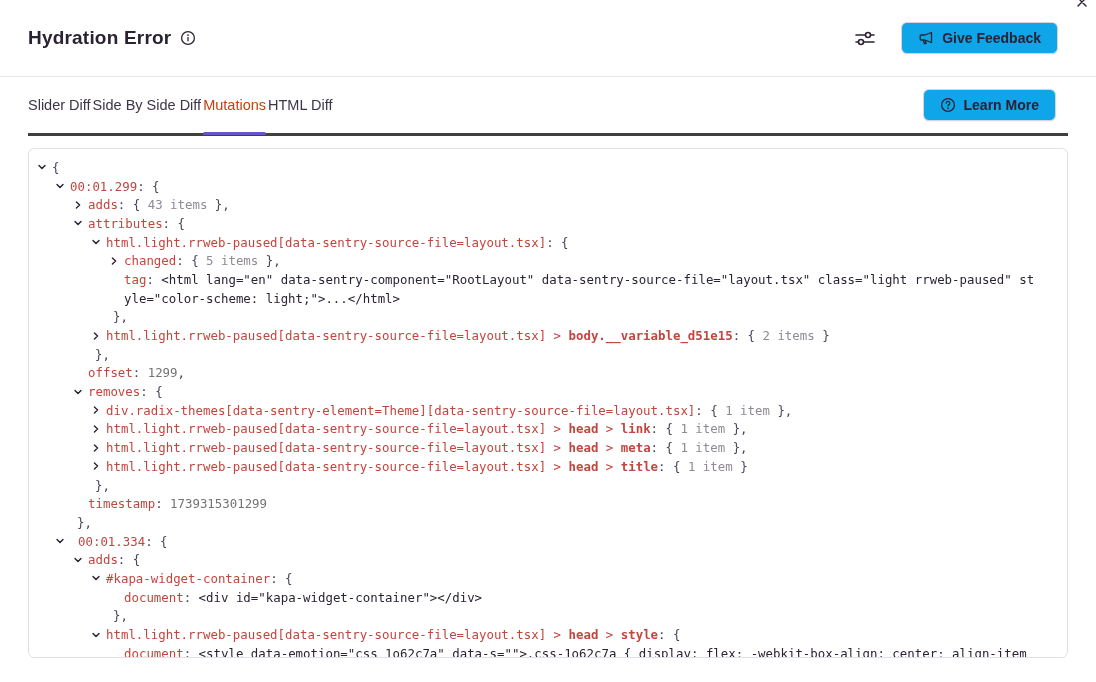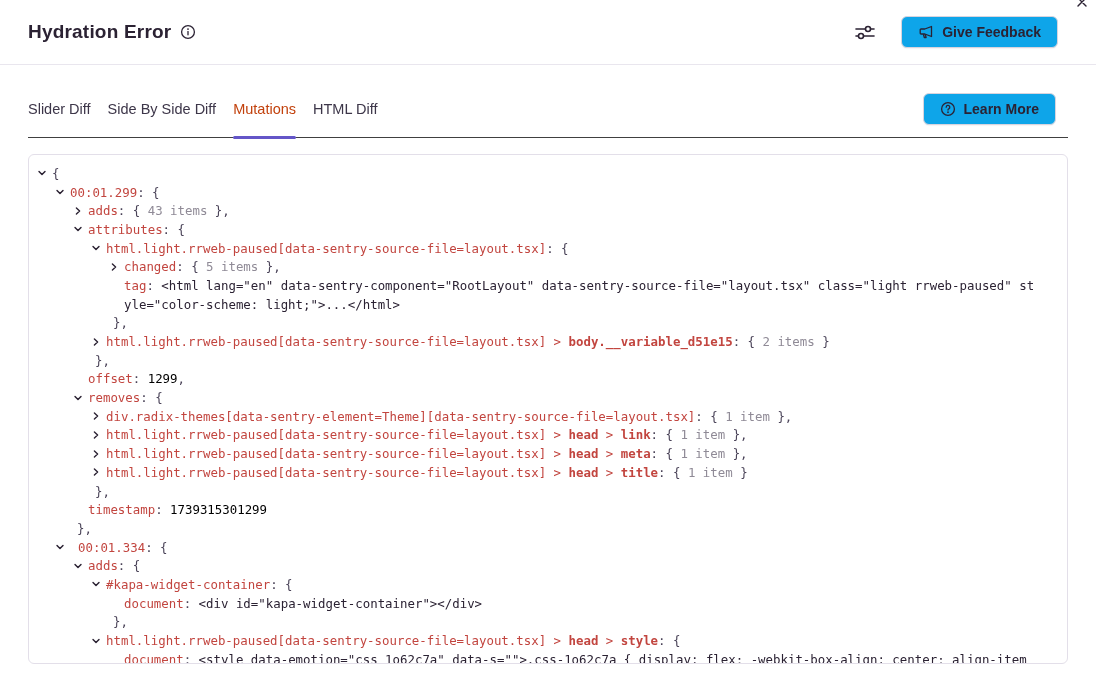--- a/index.html
+++ b/index.html
@@ -1,52 +1,52 @@
 <!DOCTYPE html>
 <html><head>
 <meta charset="utf-8">
 <style>
   html,body{margin:0;padding:0;overflow:hidden;}
   body{
     width:1096px;height:682px;position:relative;background:#ffffff;
     font-family:"Liberation Sans",sans-serif;color:#2b2233;
   }
   
-  .header{height:65px;border-bottom:1px solid #e9e6ee;display:flex;align-items:center;
+  .header{height:77px;border-bottom:1px solid #e9e6ee;display:flex;align-items:center;
     padding:0 38px 0 28px;box-sizing:border-box;}
   .title-wrap{display:flex;align-items:center;gap:9px;}
   .page-title{font-size:19px;font-weight:700;margin:0;letter-spacing:.2px;}
   .header-right{margin-left:auto;display:flex;align-items:center;gap:25px;}
   .icon-btn{background:none;border:none;padding:0;display:inline-flex;align-items:center;cursor:pointer;}
   .btn{display:inline-flex;align-items:center;gap:8px;height:32px;padding:0 16px;
     border:1px solid #d8d4de;border-radius:6px;background:#0ea5e9;font-size:14px;font-weight:700;
     color:#2b2233;font-family:"Liberation Sans",sans-serif;cursor:pointer;
     box-shadow:0 1px 1px rgba(43,34,51,.05);white-space:nowrap;}
   .close-frag{position:absolute;top:-6px;right:8px;width:12px;height:12px;}
   
-  .tabrow{height:56px;margin:16px 28px;border-bottom:1px solid #404040;display:flex;
-    align-items:center;gap:17px;position:relative;}
+  .tabrow{height:56px;margin:0 28px;border-bottom:3px solid #404040;display:flex;
+    align-items:center;gap:2px;position:relative;}
   .tab{font-size:14.5px;height:100%;display:flex;align-items:center;position:relative;
     color:#3d3649;cursor:pointer;}
   .tab.active{color:#c2410c;}
   .tab.active::after{content:"";position:absolute;left:0;right:0;bottom:-2px;height:3px;
     background:#6456c8;border-radius:3px;}
   .learn-more{position:absolute;right:12px;top:50%;transform:translateY(-50%);}
   
   .json-box{margin:12px 28px 0;height:510px;border:1px solid #e3dfe9;border-radius:6px;
     background:#fff;padding:9px 0 0 8px;box-sizing:border-box;overflow:hidden;
     font-family:"DejaVu Sans Mono","Liberation Mono",monospace;font-size:12.4px;}
   .jline{height:18.7px;display:flex;align-items:center;white-space:pre;overflow:hidden;}
   .chev{width:15px;flex:none;display:inline-flex;align-items:center;cursor:pointer;}
   .chev svg{display:block;}
   .seg-k{color:#c2453f;}
   .seg-kb{color:#c2453f;font-weight:bold;}
   .seg-p{color:#4a4358;}
   .seg-m{color:#8f8a96;}
-  .seg-n{color:#000000;}
+  .seg-n{color:#737373;}
   .seg-v{color:#2b2233;}
 </style>
 </head>
 <body>
 
 <span class="close-frag">
   <svg width="12" height="12" viewBox="0 0 12 12">
       <path d="M2 2 L10 10 M10 2 L2 10" stroke="#2b2233" stroke-width="1.4" stroke-linecap="round" fill="none"></path>
     </svg>
 </span>

